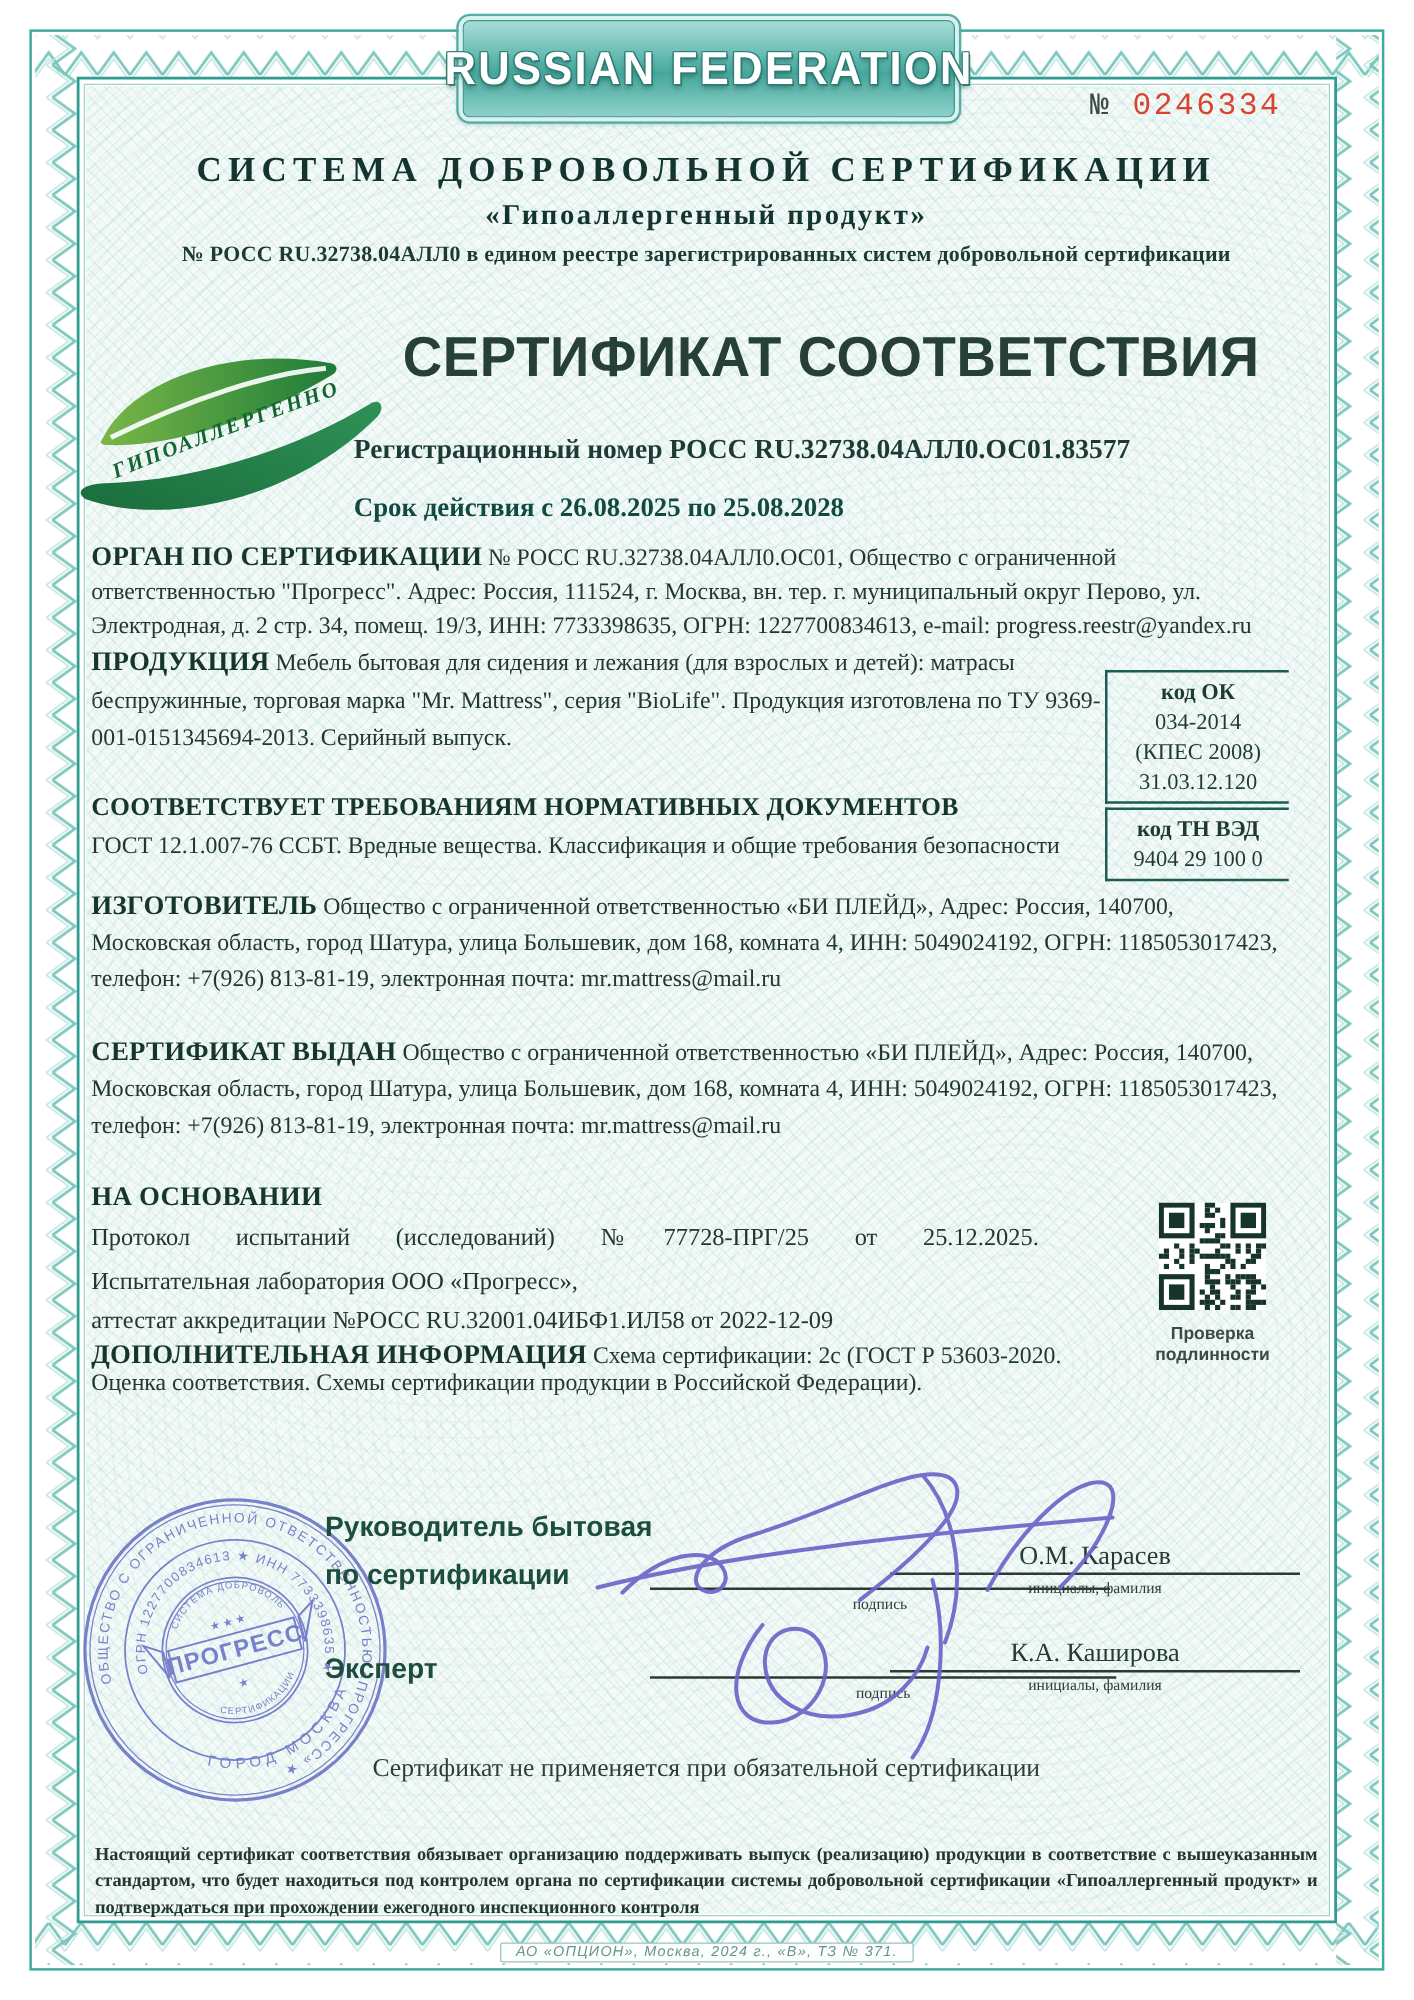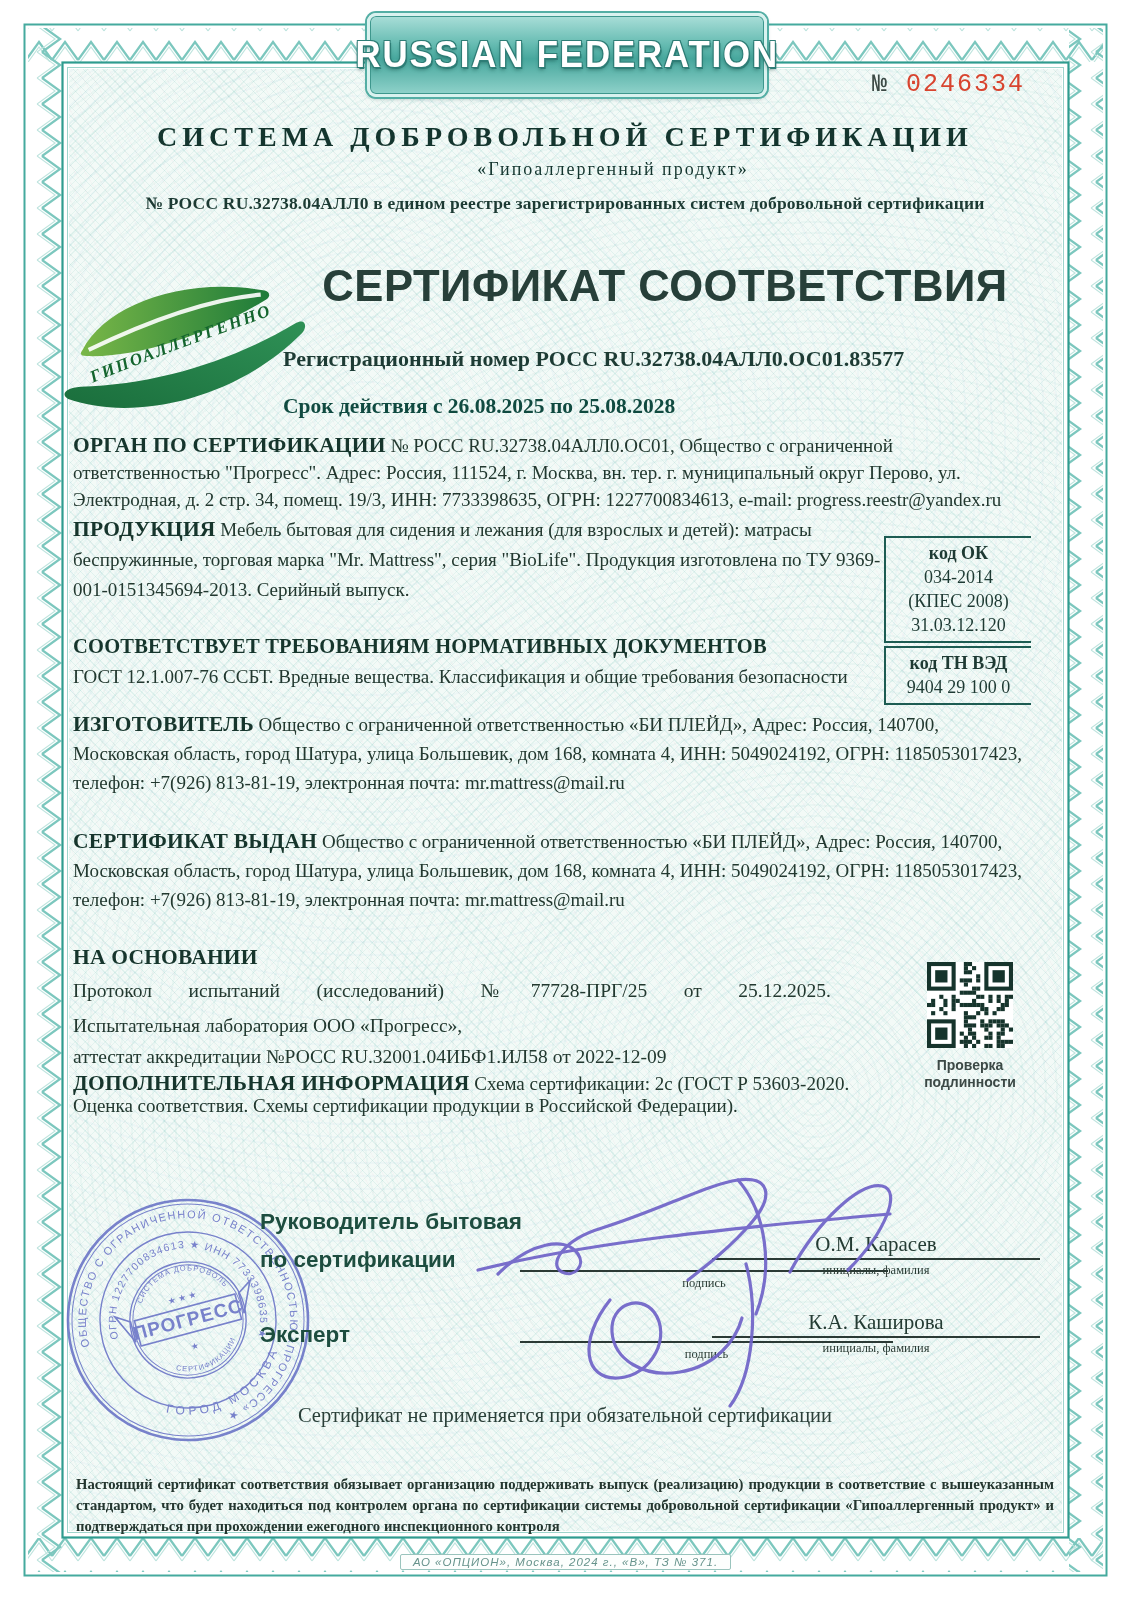--- a/index.html
+++ b/index.html
@@ -25,21 +25,21 @@
     display:flex;align-items:center;justify-content:center;}
   .banner span{font-family:"Liberation Sans", sans-serif;font-weight:bold;font-size:37px;
     letter-spacing:2px;color:#ffffff;transform:scaleX(.94);white-space:nowrap;
     text-shadow:1.5px 1.5px 0 #2e7d76,-1px -1px 0 #2e7d76,1px -1px 0 #2e7d76,-1px 1px 0 #2e7d76,0 3px 4px rgba(20,70,65,.45);}
   .serial{position:absolute;left:872px;top:70px;z-index:2;font-family:Liberation Mono, monospace;
     font-size:25px;letter-spacing:2px;white-space:nowrap;}
   .serial .pre{color:#3d4a46;}
   .serial .num{color:#d8442f;}
   .hdr{position:absolute;left:65px;width:1000px;text-align:center;z-index:2;color:#14352e;}
   .hdr1{top:121px;font-size:28px;letter-spacing:5px;font-weight:600;}
-  .hdr2{top:159px;font-size:18px;letter-spacing:2px;font-weight:400;margin-left:48px;}
+  .hdr2{top:159px;font-size:23px;letter-spacing:2px;font-weight:700;}
   .hdr3{top:193px;font-size:17.5px;font-weight:bold;letter-spacing:.2px;color:#1c3a33;}
   .title{position:absolute;left:300px;top:260px;width:730px;z-index:2;text-align:center;
     font-family:"Liberation Sans", sans-serif;font-weight:bold;font-size:45px;color:#273f39;
     letter-spacing:.5px;transform:scaleX(.97);}
   .regline{position:absolute;left:283px;top:346px;z-index:2;font-size:22px;font-weight:bold;color:#1d3b34;}
   .validity{position:absolute;left:283px;top:394px;z-index:2;font-size:21.5px;font-weight:bold;color:#104a40;}
   .sec{position:absolute;left:73px;z-index:2;font-size:19px;line-height:27px;color:#22382f;margin:0;}
   .lbl{font-size:21.5px;font-weight:bold;color:#16352c;letter-spacing:.2px;}
   .codebox{position:absolute;left:884px;width:137px;z-index:2;border:2px solid #1d5c52;border-right:none;
     text-align:center;font-size:18px;line-height:24px;color:#1e3a33;padding:3px 4px 4px 4px;background:rgba(255,255,255,.0);}

